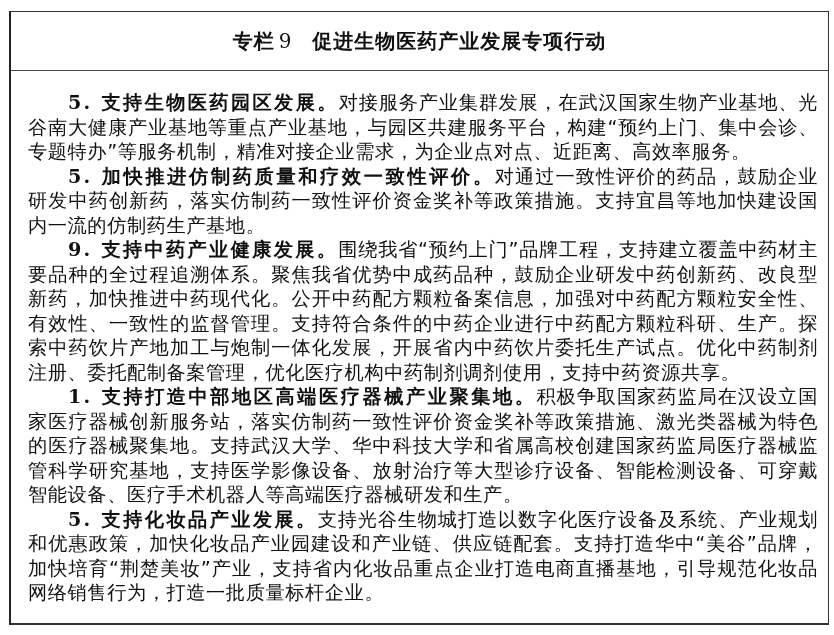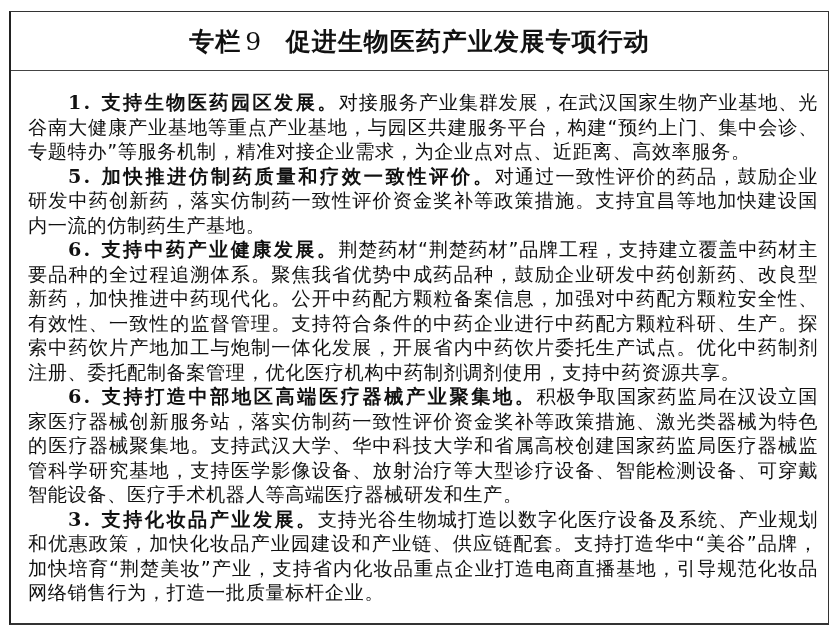--- a/index.html
+++ b/index.html
@@ -3,35 +3,35 @@
 <meta charset="utf-8">
 <style>
   html, body { margin: 0; padding: 0; background: #ffffff; }
   body { width: 834px; height: 635px; position: relative; overflow: hidden;
          font-family: "DejaVu Sans", "Liberation Sans", sans-serif; color: #111; }
   .frame { position: absolute; left: 9px; top: 11px; width: 820px; height: 614px;
            border-top: 1.5px solid #333; border-right: 1.5px solid #333;
            border-bottom: 2px solid #333; border-left: 2px solid #222; box-sizing: border-box; }
   .title-row { position: absolute; left: 0; top: 0; right: 0; height: 58px;
                border-bottom: 1.5px solid #444; display: flex; align-items: center; justify-content: center; }
-  .title { font-size: 25px; font-weight: bold; letter-spacing: 1px; white-space: pre; }
+  .title { font-size: 20px; font-weight: bold; letter-spacing: 1px; white-space: pre; }
   .title .num { font-weight: normal; font-family: "DejaVu Serif", "Liberation Serif", serif; margin: 0 4px 0 4px; }
   .body { position: absolute; left: 17px; top: 79px; width: 790px; }
   .para { font-size: 19.2px; line-height: 24.5px; margin: 0; text-indent: 40px;
           text-align: justify; text-align-last: left; letter-spacing: 0.6px; }
   .para .lead { font-family: "DejaVu Serif", "Liberation Serif", serif; font-weight: bold; letter-spacing: 2.2px; }
 </style>
 </head>
 <body>
 
 <div class="frame">
   <div class="title-row">
     <div class="title"><span>专栏</span><span class="num">9</span>  <span>促进生物医药产业发展专项行动</span></div>
   </div>
 
   <div class="body">
-    <p class="para"><span class="lead">1. 支持生物医药园区发展。</span><span>对接服务产业集群发展，在武汉国家生物产业基地、光谷南大健康产业基地等重点产业基地，与园区共建服务平台，构建“预约上门、集中会诊、专题特办”等服务机制，精准对接企业需求，为企业点对点、近距离、高效率服务。</span></p>
+    <p class="para"><span class="lead">5. 支持生物医药园区发展。</span><span>对接服务产业集群发展，在武汉国家生物产业基地、光谷南大健康产业基地等重点产业基地，与园区共建服务平台，构建“预约上门、集中会诊、专题特办”等服务机制，精准对接企业需求，为企业点对点、近距离、高效率服务。</span></p>
     <p class="para"><span class="lead">5. 加快推进仿制药质量和疗效一致性评价。</span><span>对通过一致性评价的药品，鼓励企业研发中药创新药，落实仿制药一致性评价资金奖补等政策措施。支持宜昌等地加快建设国内一流的仿制药生产基地。</span></p>
-    <p class="para"><span class="lead">6. 支持中药产业健康发展。</span><span>荆楚药材“荆楚药材”品牌工程，支持建立覆盖中药材主要品种的全过程追溯体系。聚焦我省优势中成药品种，鼓励企业研发中药创新药、改良型新药，加快推进中药现代化。公开中药配方颗粒备案信息，加强对中药配方颗粒安全性、有效性、一致性的监督管理。支持符合条件的中药企业进行中药配方颗粒科研、生产。探索中药饮片产地加工与炮制一体化发展，开展省内中药饮片委托生产试点。优化中药制剂注册、委托配制备案管理，优化医疗机构中药制剂调剂使用，支持中药资源共享。</span></p>
-    <p class="para"><span class="lead">6. 支持打造中部地区高端医疗器械产业聚集地。</span><span>积极争取国家药监局在汉设立国家医疗器械创新服务站，落实仿制药一致性评价资金奖补等政策措施、激光类器械为特色的医疗器械聚集地。支持武汉大学、华中科技大学和省属高校创建国家药监局医疗器械监管科学研究基地，支持医学影像设备、放射治疗等大型诊疗设备、智能检测设备、可穿戴智能设备、医疗手术机器人等高端医疗器械研发和生产。</span></p>
-    <p class="para"><span class="lead">3. 支持化妆品产业发展。</span><span>支持光谷生物城打造以数字化医疗设备及系统、产业规划和优惠政策，加快化妆品产业园建设和产业链、供应链配套。支持打造华中“美谷”品牌，加快培育“荆楚美妆”产业，支持省内化妆品重点企业打造电商直播基地，引导规范化妆品网络销售行为，打造一批质量标杆企业。</span></p>
+    <p class="para"><span class="lead">9. 支持中药产业健康发展。</span><span>围绕我省“预约上门”品牌工程，支持建立覆盖中药材主要品种的全过程追溯体系。聚焦我省优势中成药品种，鼓励企业研发中药创新药、改良型新药，加快推进中药现代化。公开中药配方颗粒备案信息，加强对中药配方颗粒安全性、有效性、一致性的监督管理。支持符合条件的中药企业进行中药配方颗粒科研、生产。探索中药饮片产地加工与炮制一体化发展，开展省内中药饮片委托生产试点。优化中药制剂注册、委托配制备案管理，优化医疗机构中药制剂调剂使用，支持中药资源共享。</span></p>
+    <p class="para"><span class="lead">1. 支持打造中部地区高端医疗器械产业聚集地。</span><span>积极争取国家药监局在汉设立国家医疗器械创新服务站，落实仿制药一致性评价资金奖补等政策措施、激光类器械为特色的医疗器械聚集地。支持武汉大学、华中科技大学和省属高校创建国家药监局医疗器械监管科学研究基地，支持医学影像设备、放射治疗等大型诊疗设备、智能检测设备、可穿戴智能设备、医疗手术机器人等高端医疗器械研发和生产。</span></p>
+    <p class="para"><span class="lead">5. 支持化妆品产业发展。</span><span>支持光谷生物城打造以数字化医疗设备及系统、产业规划和优惠政策，加快化妆品产业园建设和产业链、供应链配套。支持打造华中“美谷”品牌，加快培育“荆楚美妆”产业，支持省内化妆品重点企业打造电商直播基地，引导规范化妆品网络销售行为，打造一批质量标杆企业。</span></p>
   </div>
 </div>
 
 </body></html>

